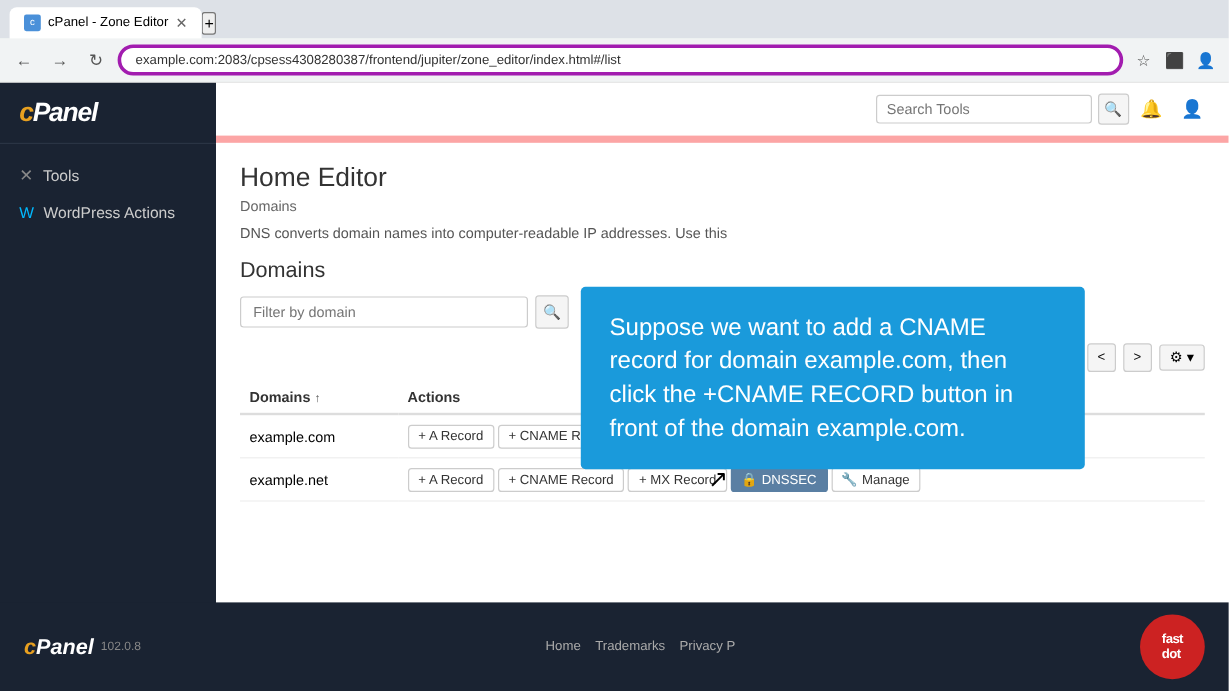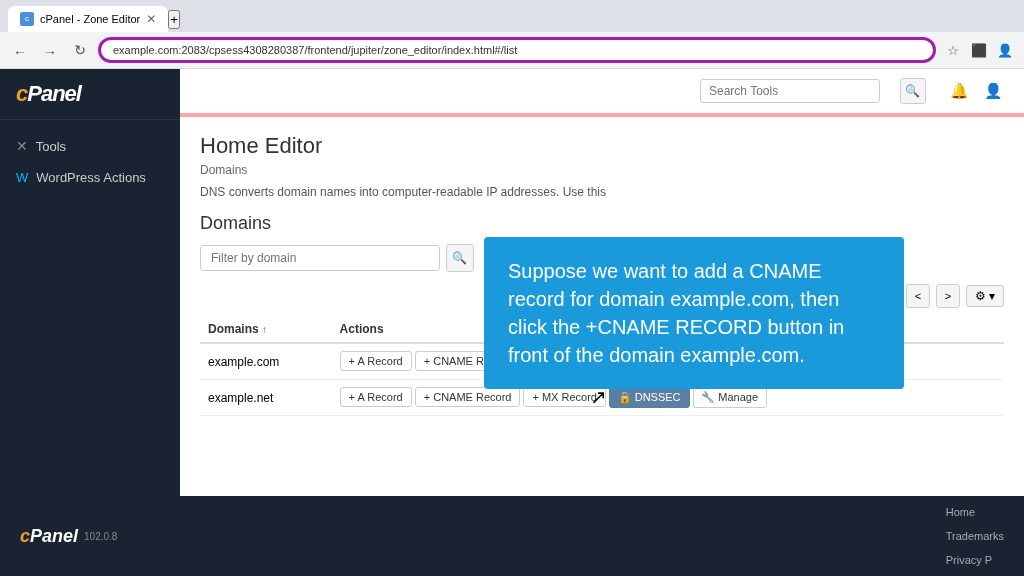--- a/index.html
+++ b/index.html
@@ -136,22 +136,22 @@
     .content-inner {
       padding: 16px 20px;
     }
 
     
     .content-topbar {
       display: flex;
       justify-content: flex-end;
       align-items: center;
       padding: 8px 16px;
-      border-bottom: 4px solid #fca5a5;
-      gap: 20px;
+      border-bottom: 6px solid #fca5a5;
+      gap: 5px;
     }
     .search-tools-input {
       border: 1px solid #ccc;
       border-radius: 3px;
       padding: 4px 8px;
       font-size: 12px;
       width: 180px;
       outline: none;
     }
     .search-icon-btn {
@@ -338,21 +338,21 @@
       right: 0;
     }
     .footer-logo {
       font-size: 18px;
       font-weight: bold;
       font-style: italic;
       color: #fff;
     }
     .footer-logo span.c { color: #e8a020; }
     .footer-version { font-size: 10px; color: #888; }
-    .footer-links { display: flex; gap: 12px; font-size: 11px; flex-direction: column; }
+    .footer-links { display: flex; gap: 12px; font-size: 11px; }
     .footer-link { color: #aaa; cursor: pointer; text-decoration: none; }
     .fastdot-badge {
       background: #cc2222;
       color: #fff;
       border-radius: 50%;
       width: 54px; height: 54px;
       display: flex; align-items: center; justify-content: center;
       font-size: 14px;
       font-weight: bold;
     }
@@ -480,14 +480,17 @@
   <div class="footer">
     <div style="display:flex; align-items:center; gap:6px;">
       <div class="footer-logo"><span class="c">c</span>Panel</div>
       <span class="footer-version">102.0.8</span>
     </div>
     <div class="footer-links">
       <a class="footer-link">Home</a>
       <a class="footer-link">Trademarks</a>
       <a class="footer-link">Privacy P</a>
     </div>
+    <div class="fastdot-badge">
+      <span style="font-size:11px; font-weight:bold; letter-spacing:-0.5px;">fast<br>dot</span>
+    </div>
   </div>
 </div>
 
 </body></html>

